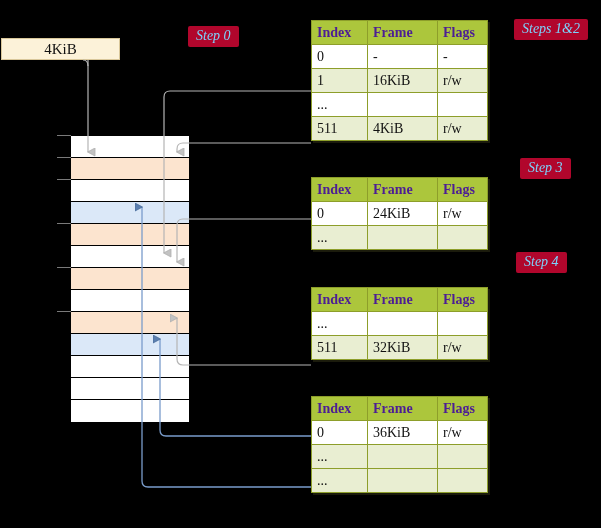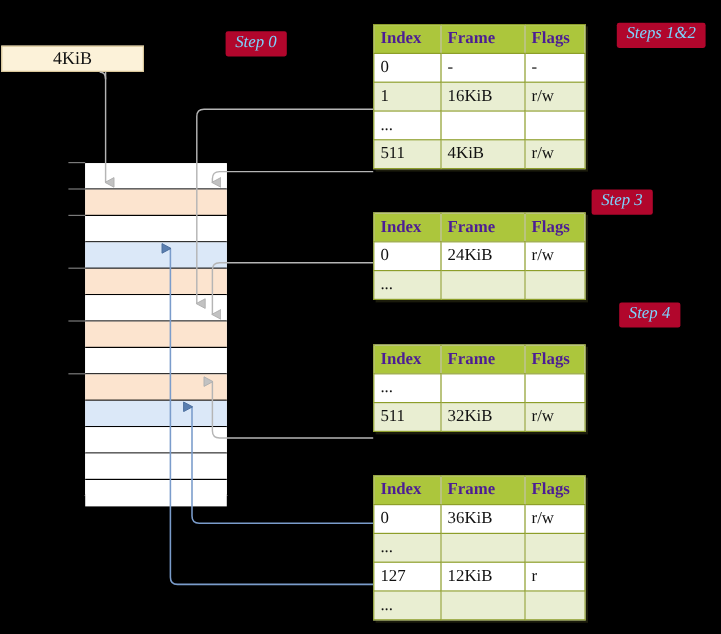--- a/index.html
+++ b/index.html
@@ -40,21 +40,21 @@
     font-size: 14px;
     line-height: 18px;
     padding: 1px 8px 2px 8px;
     border-radius: 2px;
     white-space: nowrap;
     box-shadow: 1px 1px 0 rgba(0,0,0,0.55);
     font-style: italic;
   }
   .badge-step0  { left: 188px; top: 26px; }
   .badge-step12 { left: 514px; top: 19px; }
-  .badge-step3  { left: 493px; top: 158px; }
+  .badge-step3  { left: 520px; top: 158px; }
   .badge-step4  { left: 516px; top: 252px; }
 
   
   .mem {
     position: absolute;
     left: 70px;
     top: 135px;
     width: 120px;
     height: 278px;
     border: 1px solid #000000;
@@ -304,25 +304,20 @@
       <tr>
         <td>0</td>
         <td class="sep">36KiB</td>
         <td class="sep">r/w</td>
       </tr>
       <tr class="alt">
         <td>...</td>
         <td class="sep"></td>
         <td class="sep"></td>
       </tr>
-      <tr>
-        <td>127</td>
-        <td class="sep">12KiB</td>
-        <td class="sep">r</td>
-      </tr>
       <tr class="alt">
         <td>...</td>
         <td class="sep"></td>
         <td class="sep"></td>
       </tr>
     </tbody>
   </table>
 
 </div>
 

